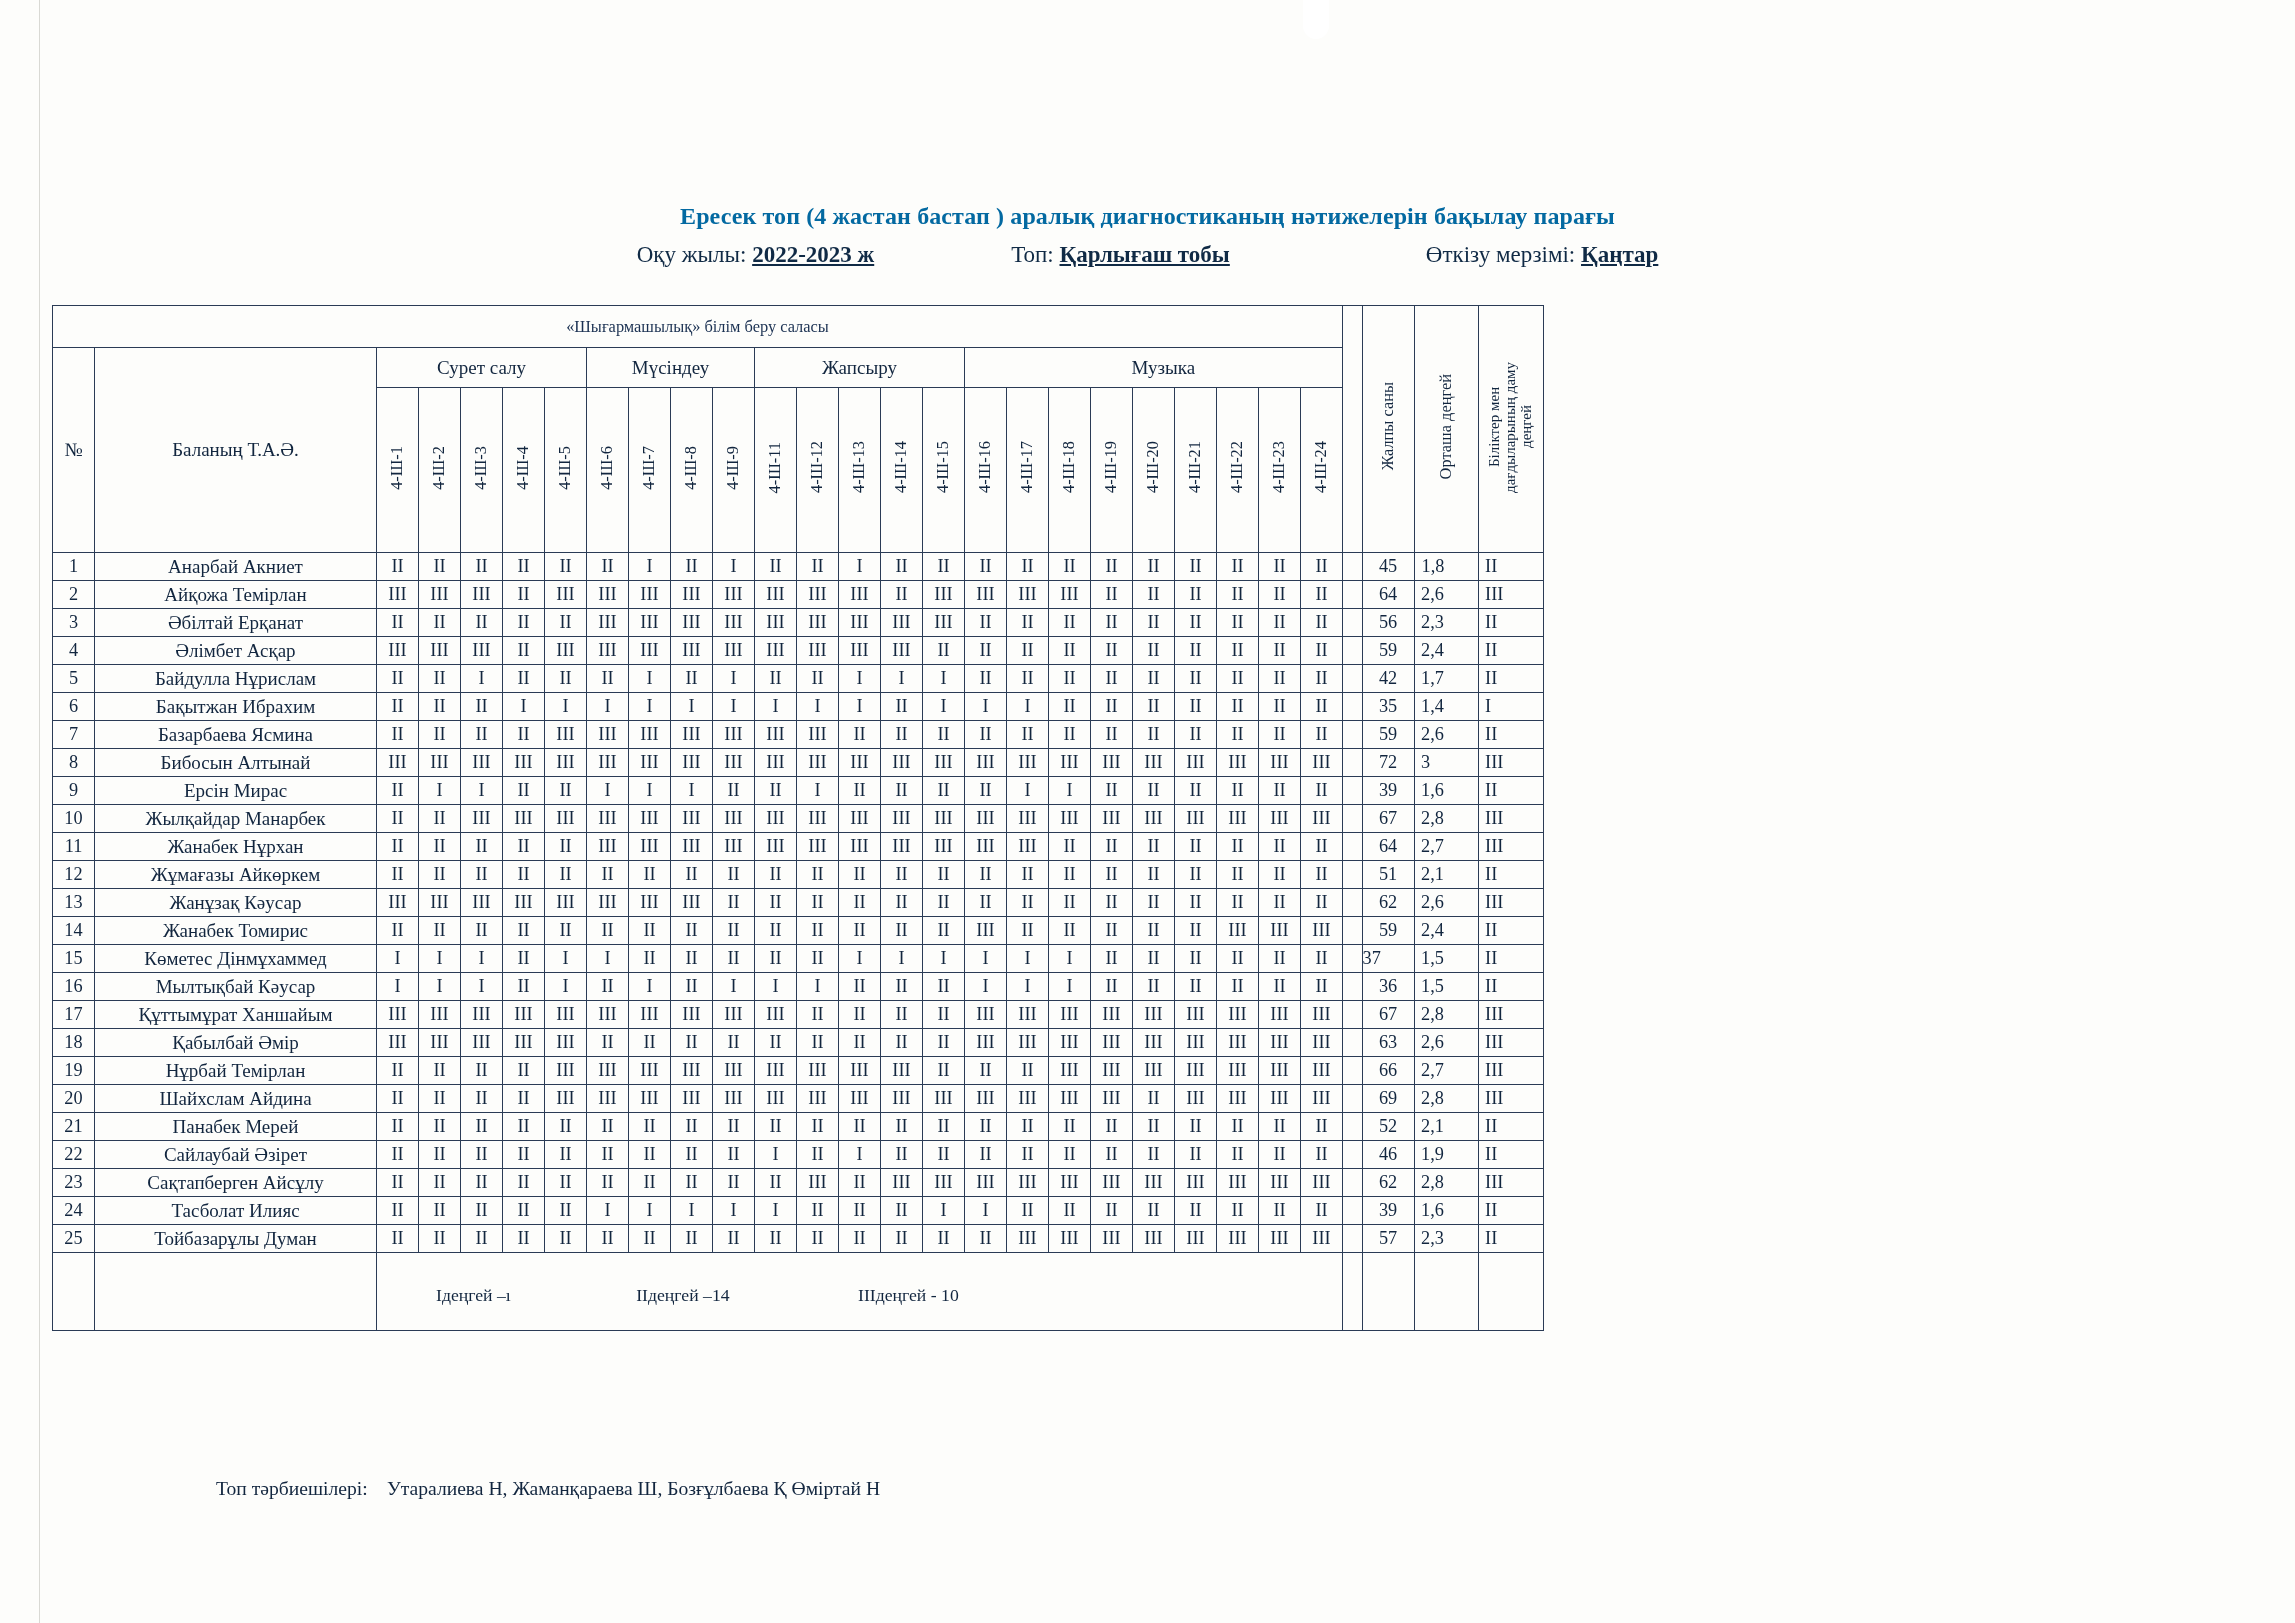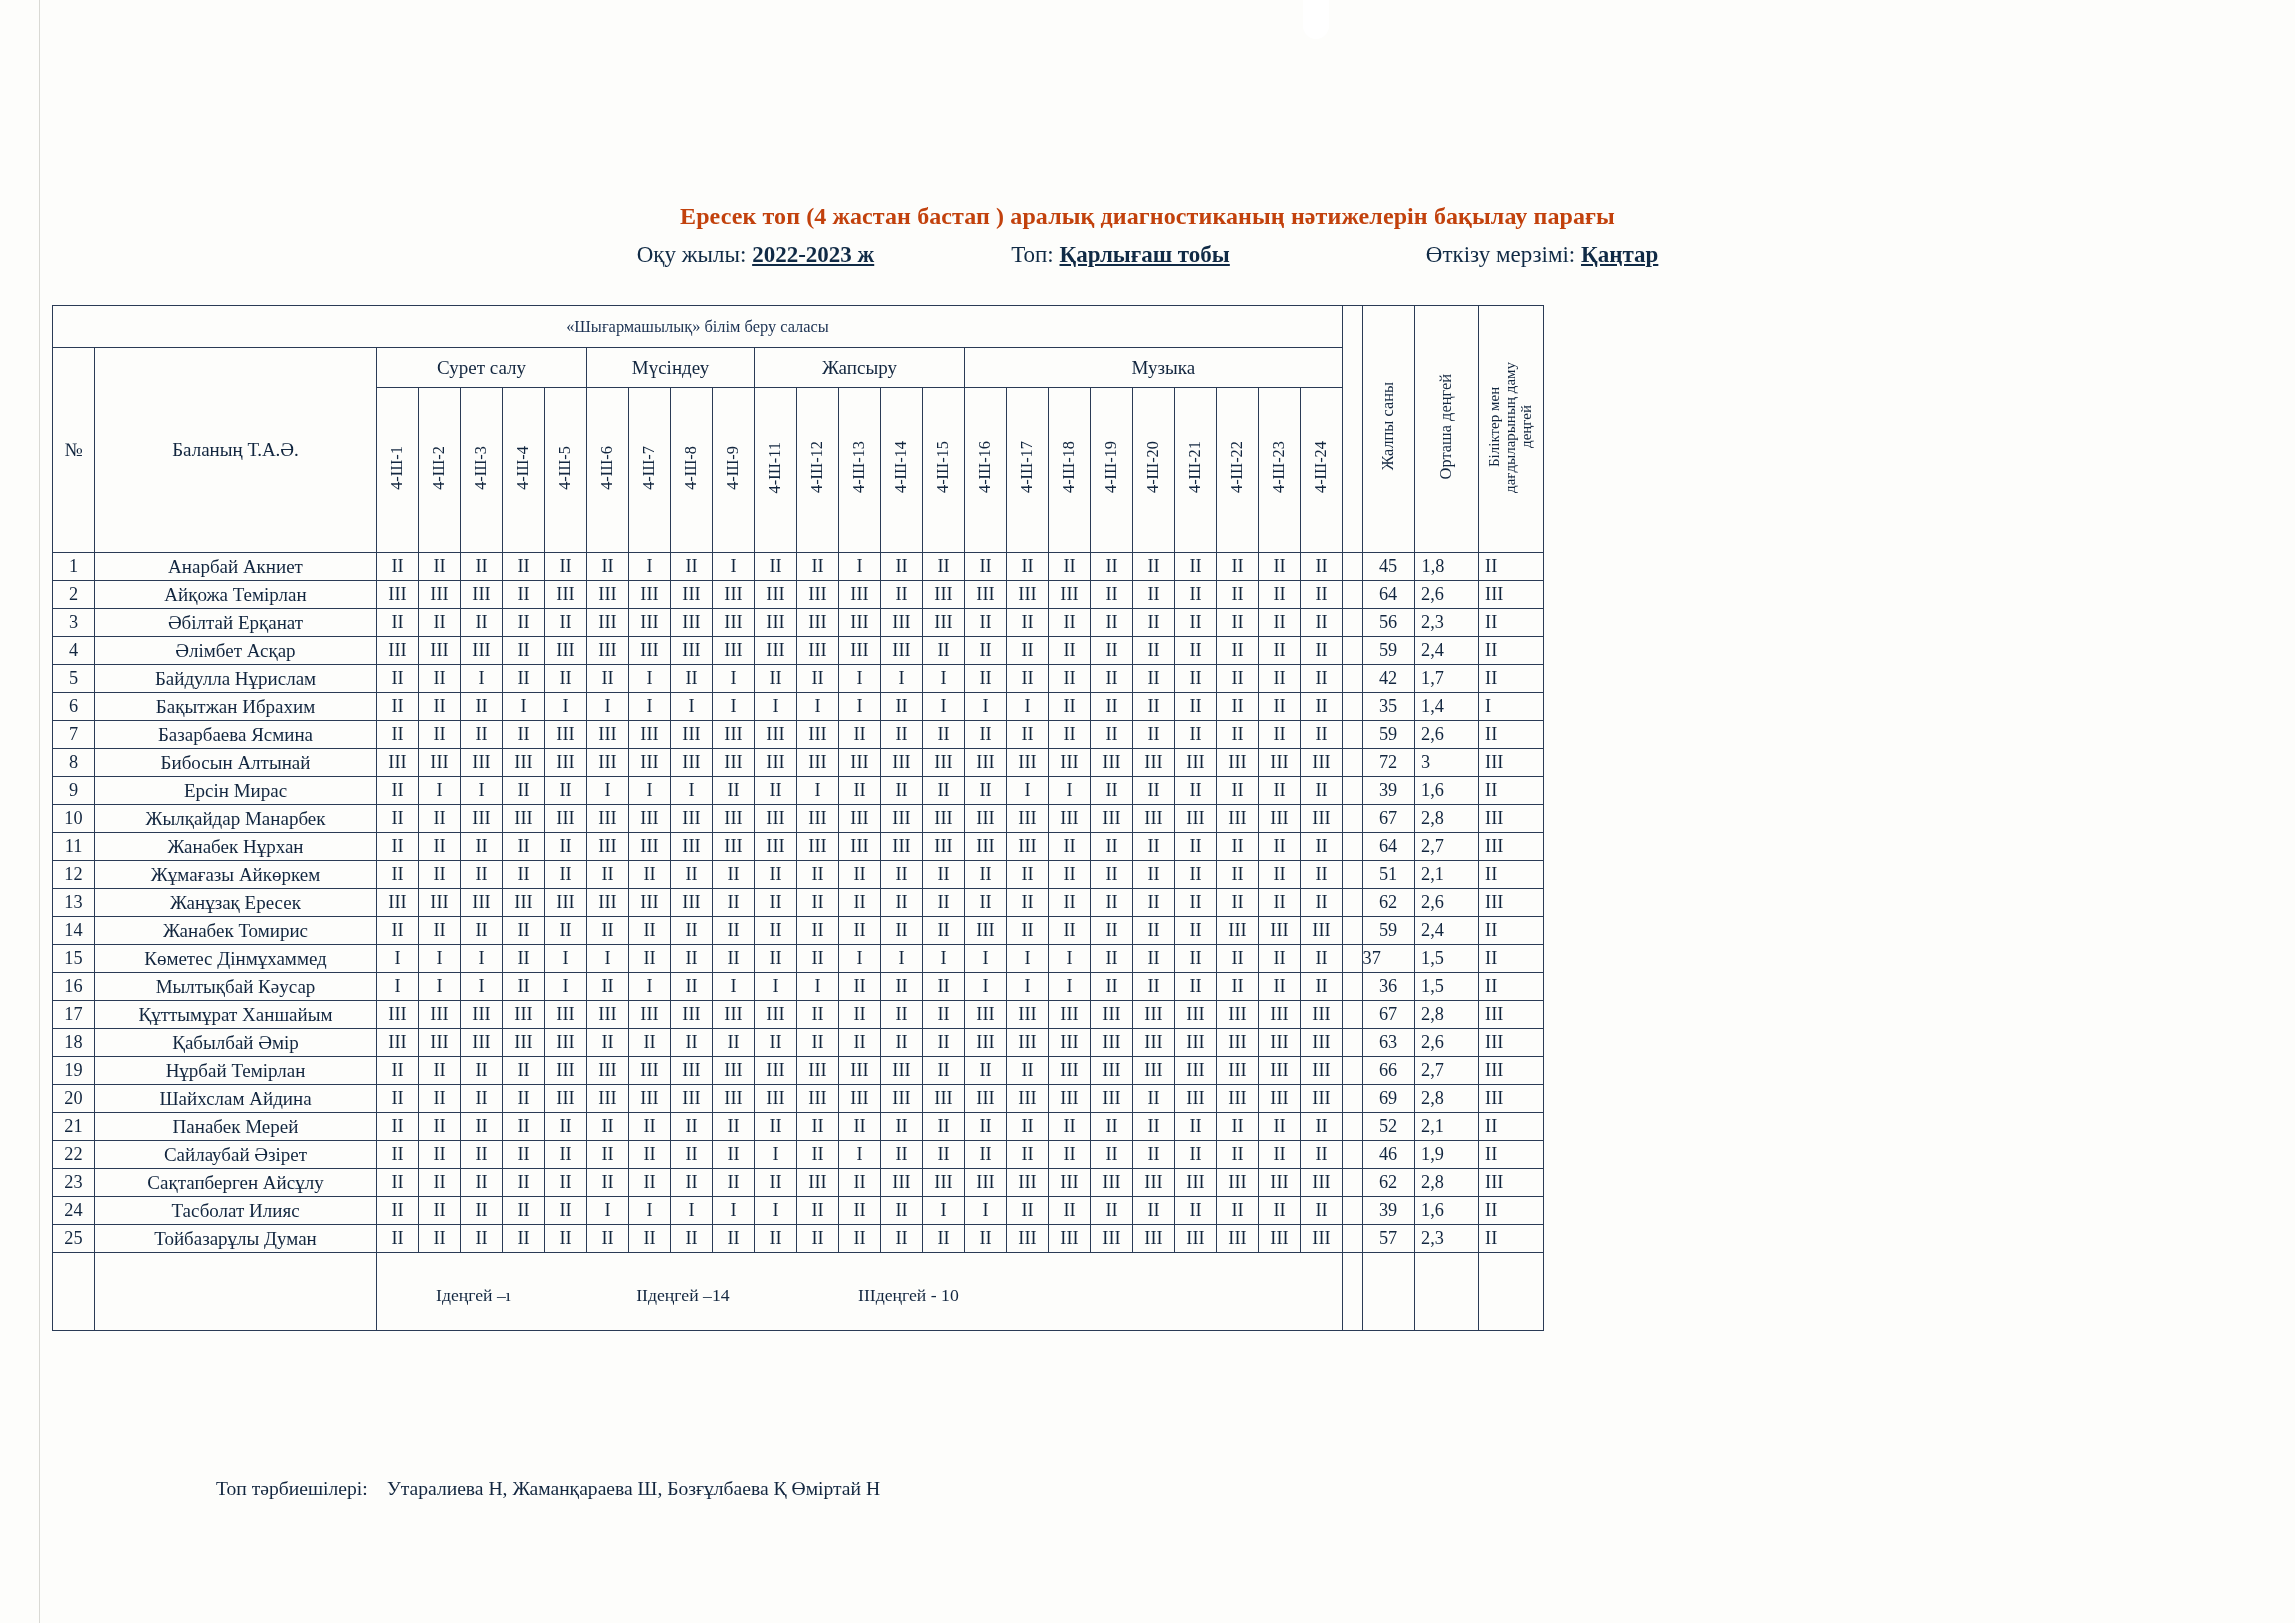--- a/index.html
+++ b/index.html
@@ -30,21 +30,21 @@
 
   .title-block{
     position:absolute;
     left:0;top:203px;width:2295px;
     text-align:center;
   }
   .main-title{
     font-size:24px;
     font-weight:bold;
     letter-spacing:0.1px;
-    color:#c2410c;
+    color:#0369a1;
   }
   .subline{
     margin-top:11.8px;
     font-size:23px;
     font-weight:bold;
     color:#102a45;
     display:flex;
     justify-content:center;
     gap:0;
   }
@@ -600,21 +600,21 @@
           <td class="vcol">II</td>
           <td class="vcol">II</td>
           <td class="vcol">II</td>
           <td></td>
           <td class="totcol" style="text-align: center;">51</td>
           <td class="avgcol" style="text-align: left; padding-left: 6.5px;">2,1</td>
           <td class="lvlcol" style="text-align: left; padding-left: 6.5px;">II</td>
         </tr>
         <tr class="datarow">
           <td class="numcol">13</td>
-          <td class="namecol">Жанұзақ  Ересек</td>
+          <td class="namecol">Жанұзақ  Кәусар</td>
           <td class="vcol">III</td>
           <td class="vcol">III</td>
           <td class="vcol">III</td>
           <td class="vcol">III</td>
           <td class="vcol">III</td>
           <td class="vcol">III</td>
           <td class="vcol">III</td>
           <td class="vcol">III</td>
           <td class="vcol">II</td>
           <td class="vcol">II</td>

